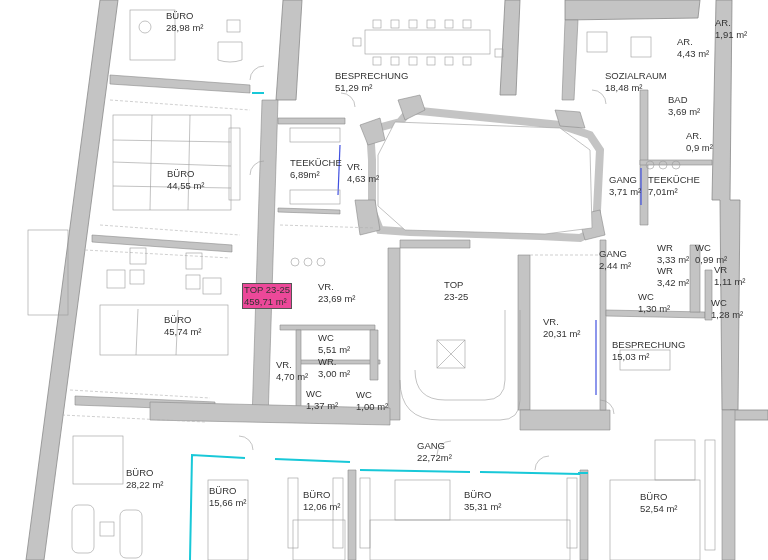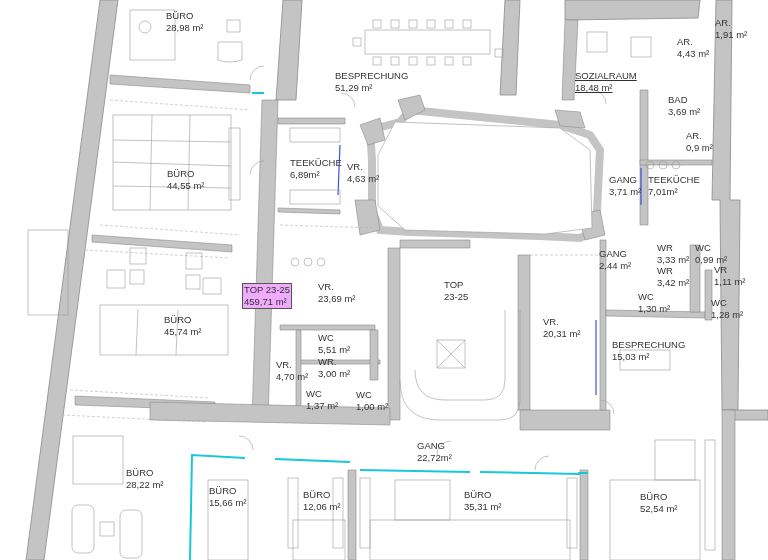--- a/index.html
+++ b/index.html
@@ -1,20 +1,20 @@
 <!DOCTYPE html>
 <html><head>
 <meta charset="utf-8">
 <style>
   html,body{margin:0;padding:0;background:#fff;}
   body{width:768px;height:560px;overflow:hidden;position:relative;font-family:"Liberation Sans",sans-serif;}
   #plan{position:absolute;left:0;top:0;width:768px;height:560px;}
   .lbl{position:absolute;font-size:9.5px;line-height:12px;color:#333;white-space:nowrap;}
   .lbl span{display:block;}
-  .boxed{border:1px solid #555;background:#f0abfc;padding:0 1px;}
+  .boxed{border:1px solid #555;background:#ec4899;padding:0 1px;}
 </style>
 </head>
 <body>
 
 <svg id="plan" viewBox="0 0 768 560" xmlns="http://www.w3.org/2000/svg">
   <g fill="#c4c4c4" stroke="#8a8a8a" stroke-width="0.8">
 
     <polygon points="100,0 118,0 44,560 26,560"></polygon>
 
     <polygon points="283,0 302,0 296,100 276,100"></polygon>
@@ -195,21 +195,21 @@
 </svg>
 
 <div class="lbl" style="left:166px;top:10px;">
   <span>BÜRO</span>
   <span>28,98 m²</span>
 </div>
 <div class="lbl" style="left:335px;top:70px;">
   <span>BESPRECHUNG</span>
   <span>51,29 m²</span>
 </div>
-<div class="lbl" style="left:575px;top:70px;text-decoration:underline;">
+<div class="lbl" style="left:605px;top:70px;">
   <span>SOZIALRAUM</span>
   <span>18,48 m²</span>
 </div>
 <div class="lbl" style="left:677px;top:36px;">
   <span>AR.</span>
   <span>4,43 m²</span>
 </div>
 <div class="lbl" style="left:715px;top:17px;">
   <span>AR.</span>
   <span>1,91 m²</span>

